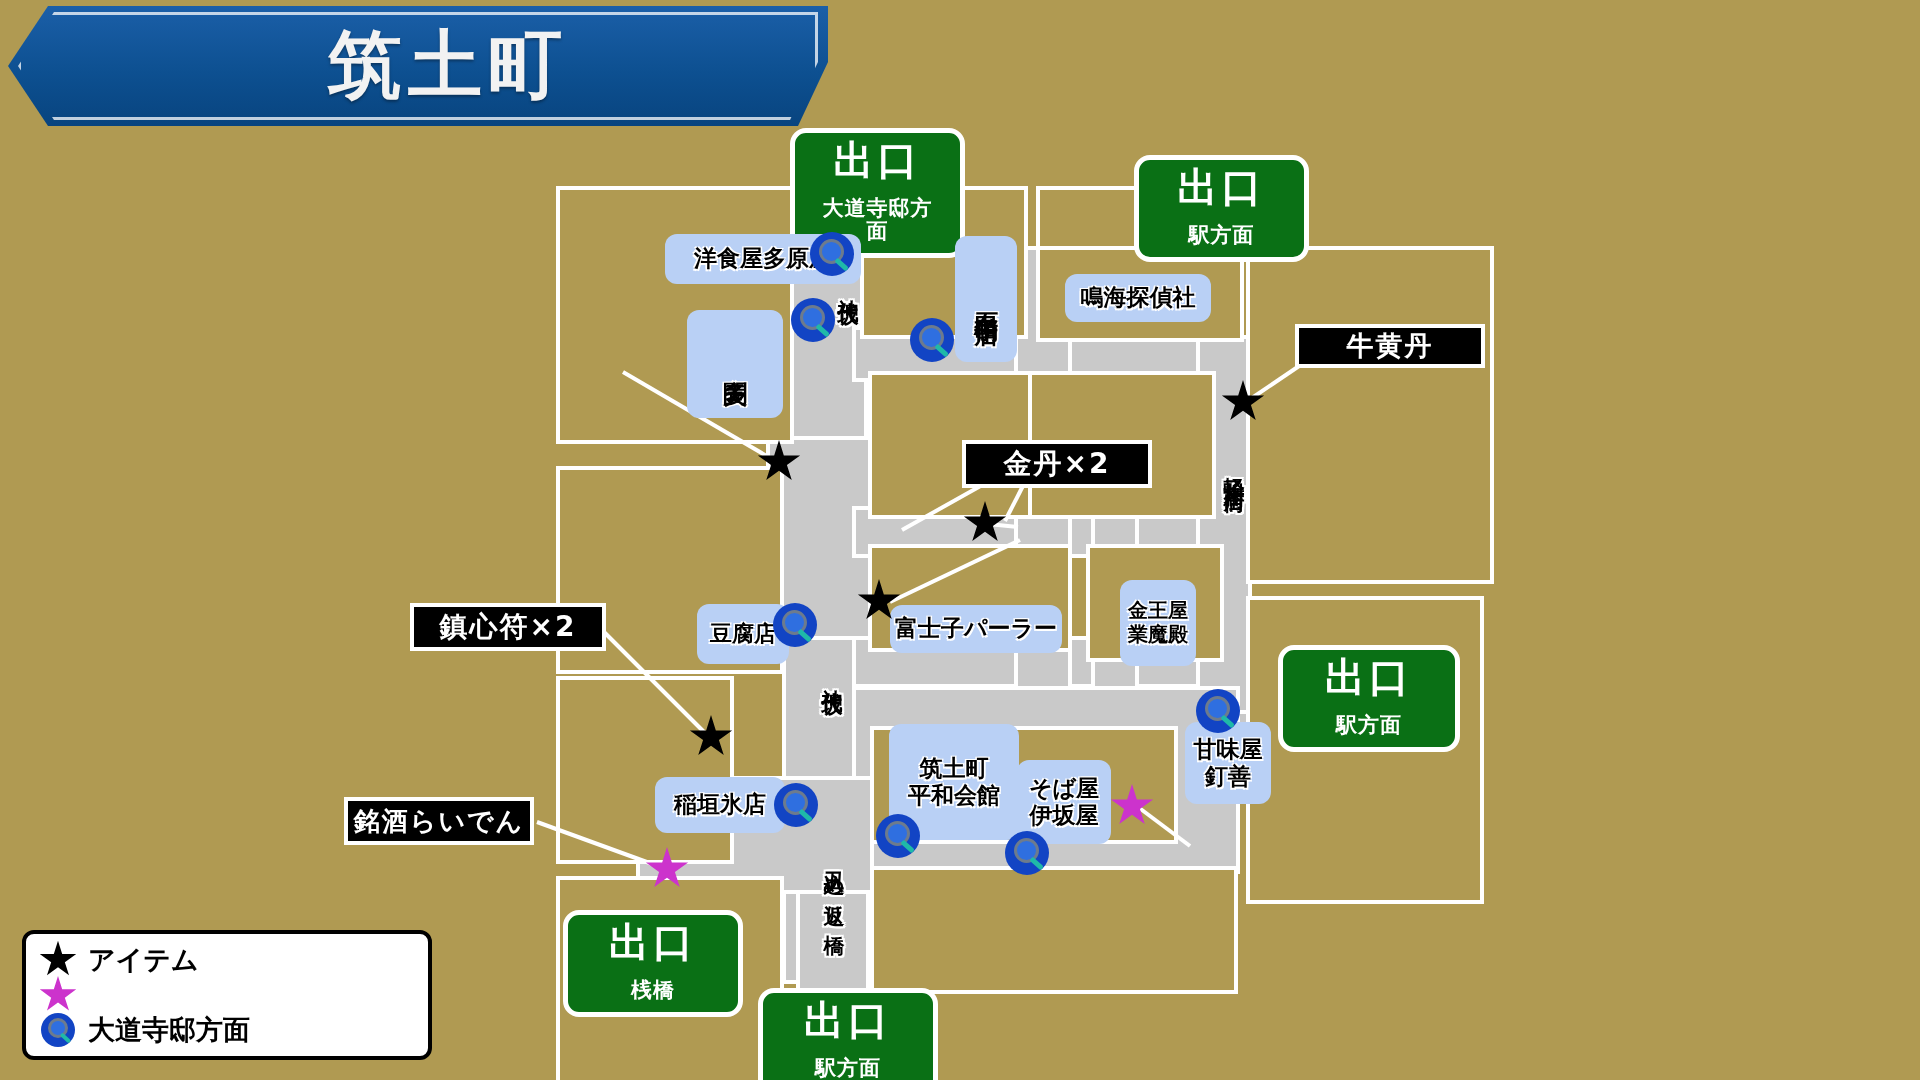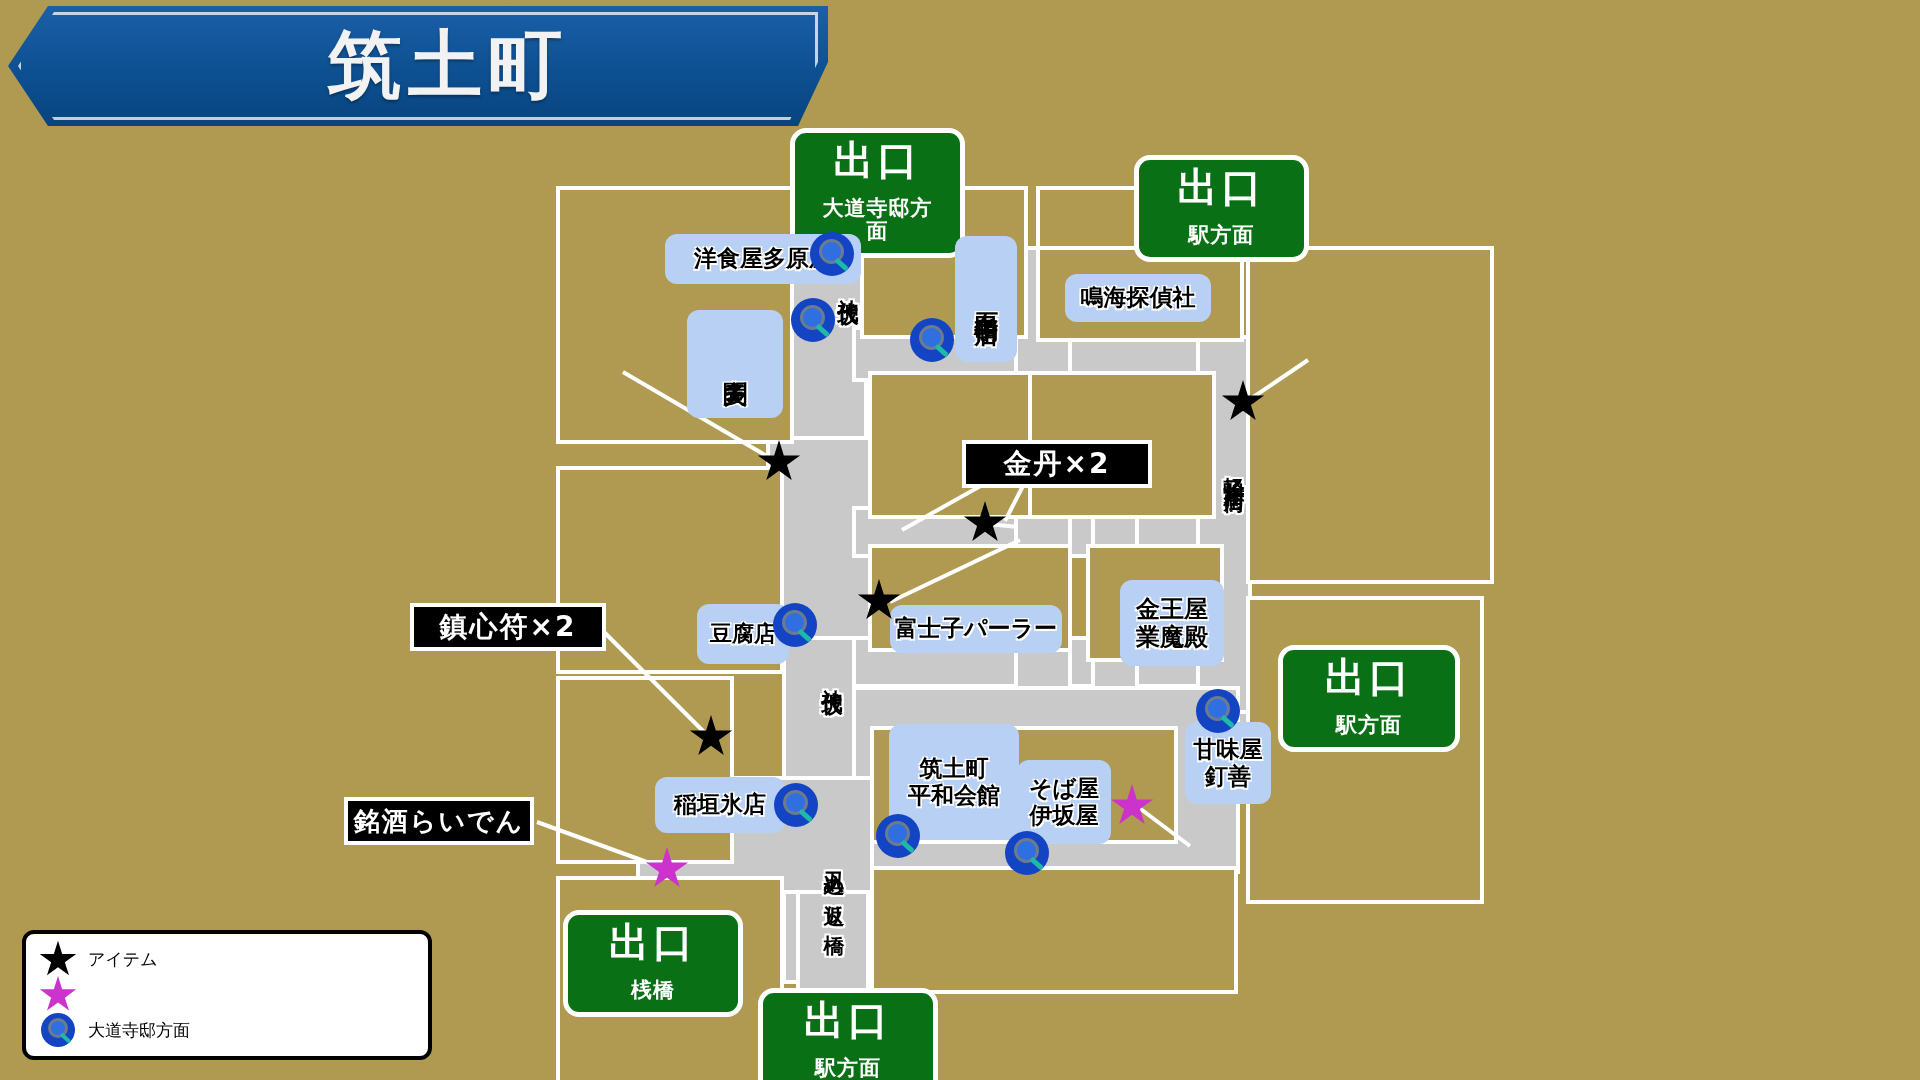--- a/index.html
+++ b/index.html
@@ -69,21 +69,21 @@
   .legend{position:absolute;left:22px;top:930px;width:410px;height:130px;
     background:#fff;border:4px solid #000;border-radius:12px;box-sizing:border-box;
     padding:8px 12px;display:flex;flex-direction:column;justify-content:space-around;}
   .legend-row{display:flex;align-items:center;gap:10px;height:34px;}
   .legend-row .gl{position:relative;width:40px;height:34px;flex:none;}
   .legend-row .gl .star{left:20px;top:17px;}
   .legend-row .gl .star i{width:38px;height:38px;margin:-19px 0 0 -19px;}
   .legend-row .gl .mag{left:20px;top:17px;width:34px;height:34px;margin:-17px 0 0 -17px;}
   .legend-row .gl .mag .lens{left:7px;top:5px;width:14px;height:14px;border-width:3px;}
   .legend-row .gl .mag .handle{left:20px;top:19px;width:12px;height:4px;}
-  .legend-row span{font-size:17px;font-weight:normal;color:#000;letter-spacing:0;}
+  .legend-row span{font-size:27px;font-weight:bold;color:#000;letter-spacing:0;}
 </style>
 </head>
 <body>
 
 <div id="map">
 
   <div class="road" style="left:786px;top:190px;width:78px;height:290px;"></div>
   <div class="road" style="left:770px;top:440px;width:110px;height:230px;"></div>
   <div class="road" style="left:786px;top:640px;width:80px;height:340px;"></div>
   <div class="road" style="left:800px;top:860px;width:66px;height:220px;"></div>
@@ -155,35 +155,36 @@
     <div class="big">出口</div>
     <div class="sub">駅方面</div>
   </div>
 
   <div class="place" style="left:665px;top:234px;width:196px;height:50px;font-size:23px;">洋食屋多原屋</div>
   <div class="place vert" style="left:687px;top:310px;width:96px;height:108px;font-size:24px;">多聞天</div>
   <div class="place vert" style="left:955px;top:236px;width:62px;height:126px;font-size:24px;">石田硝子店</div>
   <div class="place" style="left:1065px;top:274px;width:146px;height:48px;font-size:23px;">鳴海探偵社</div>
   <div class="place" style="left:697px;top:604px;width:92px;height:60px;font-size:22px;">豆腐店</div>
   <div class="place" style="left:890px;top:605px;width:172px;height:48px;font-size:23px;">富士子パーラー</div>
-  <div class="place" style="left:1120px;top:580px;width:104px;height:86px;font-size:24px;white-space:pre-line;"><span>金王屋
+  <div class="place" style="left:1120px;top:580px;width:76px;height:86px;font-size:20px;white-space:pre-line;"><span>金王屋
 業魔殿</span></div>
   <div class="place" style="left:655px;top:777px;width:130px;height:56px;font-size:23px;">稲垣氷店</div>
   <div class="place" style="left:889px;top:724px;width:130px;height:116px;font-size:23px;white-space:pre-line;"><span>筑土町
 平和会館</span></div>
   <div class="place" style="left:1017px;top:760px;width:94px;height:84px;font-size:23px;white-space:pre-line;"><span>そば屋
 伊坂屋</span></div>
   <div class="place" style="left:1185px;top:722px;width:86px;height:82px;font-size:23px;white-space:pre-line;"><span>甘味屋
 釘善</span></div>
 
   <div class="street" style="left:834px;top:282px;">神代坂</div>
   <div class="street" style="left:818px;top:672px;">神代坂</div>
   <div class="street" style="left:1220px;top:460px;">軽子川商店街</div>
   <div class="street" style="left:820px;top:855px;">丑込め返り橋</div>
 
+  <div class="item" style="left:1295px;top:324px;width:190px;height:44px;font-size:27px;">牛黄丹</div>
   <div class="item" style="left:962px;top:440px;width:190px;height:48px;font-size:28px;">金丹×2</div>
   <div class="item" style="left:410px;top:603px;width:196px;height:48px;font-size:28px;">鎮心符×2</div>
   <div class="item" style="left:344px;top:797px;width:190px;height:48px;font-size:26px;">銘酒らいでん</div>
 
   <div class="star" style="left:779px;top:462px;">
       <i></i>
     </div>
   <div class="star" style="left:1243px;top:402px;">
       <i></i>
     </div>

